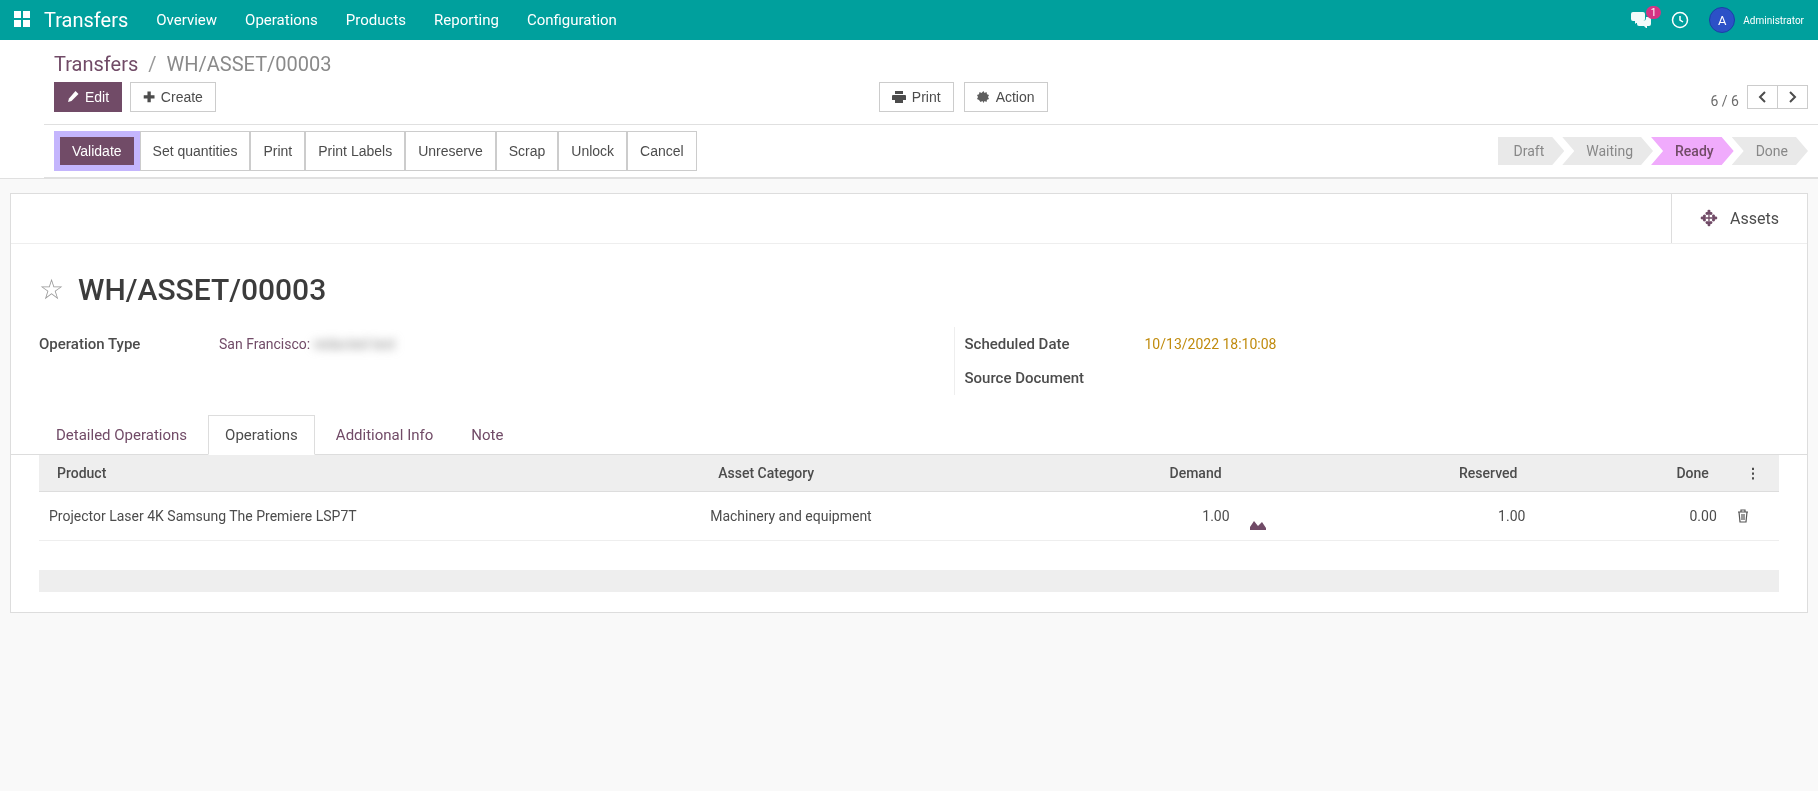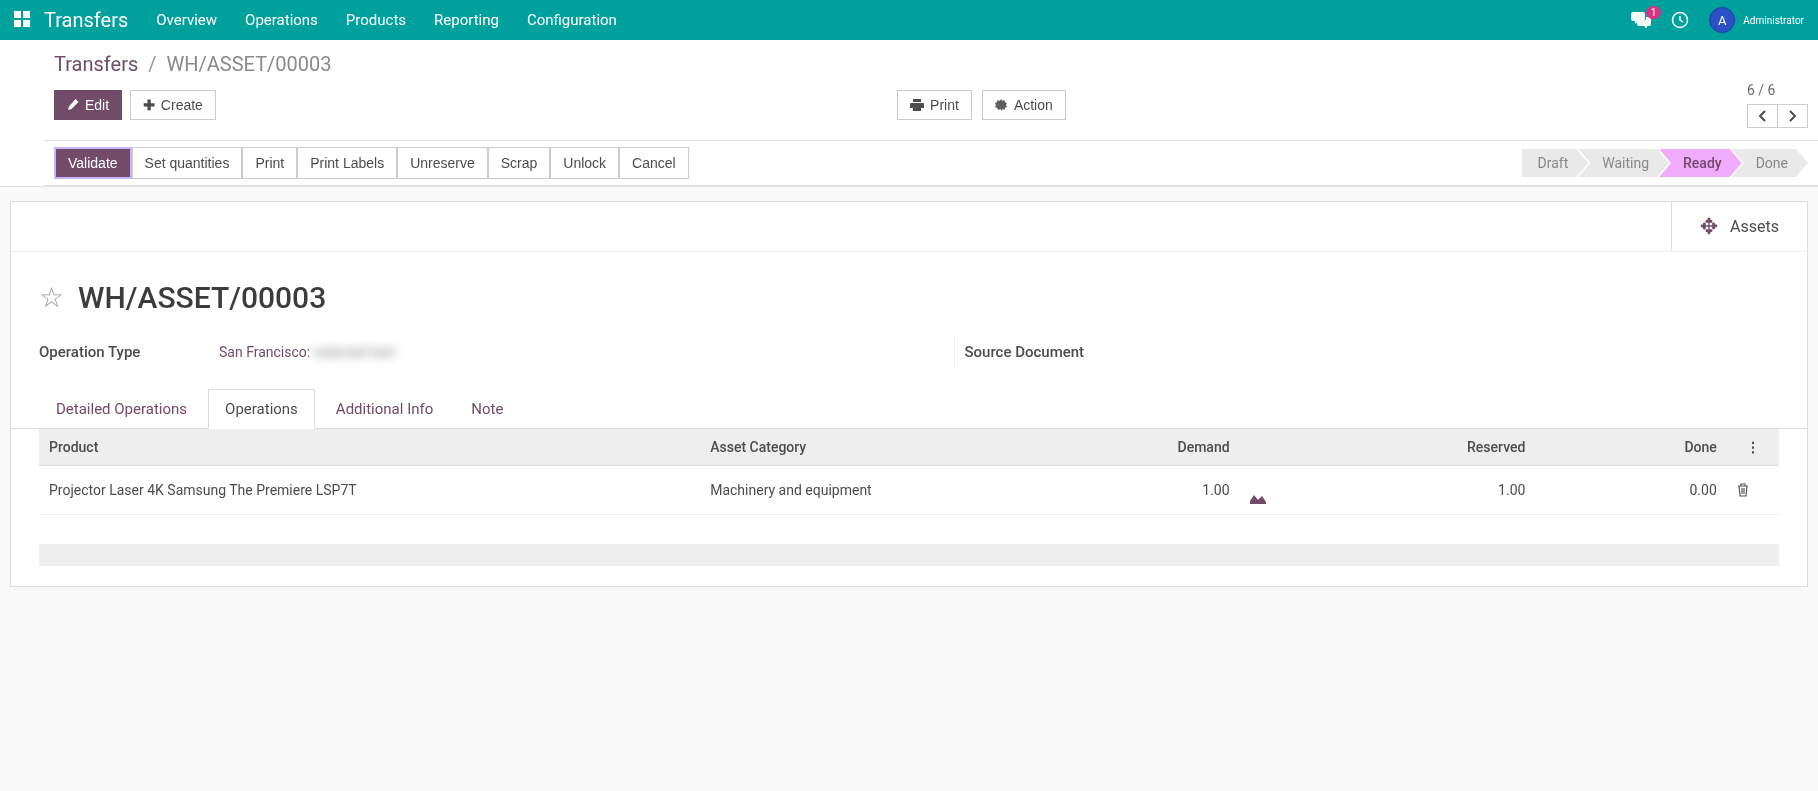--- a/index.html
+++ b/index.html
@@ -21,34 +21,34 @@
   .page { background: #fff; border-bottom: 1px solid #e0e0e0; padding-left: 44px; }
 
   .breadcrumb-row { padding: 12px 10px 2px 10px; display:flex; align-items:center; }
   .breadcrumb-row a.crumb { color: #714b67; font-size: 20px; text-decoration: none; cursor: pointer; }
   .breadcrumb-row .sep { color: #999; margin: 0 10px; font-size: 20px; }
   .breadcrumb-row .current { color: #8a8a8a; font-size: 20px; }
 
   .toolbar-row { display:flex; align-items:center; padding: 4px 10px 12px 10px; }
   .toolbar-left { display:flex; gap:8px; }
   .toolbar-center { flex:1; display:flex; justify-content:center; gap:10px; }
-  .toolbar-right { display:flex; align-items:flex-start; gap:6px;flex-direction:column; }
+  .toolbar-right { display:flex; align-items:flex-end; gap:6px; }
   .btn { border:1px solid #ccc; background:#fff; color:#4c4c4c; padding:6px 12px; cursor:pointer; font-size:14px; display:inline-flex; align-items:center; gap:6px; }
   .btn.primary { background:#714b67; color:#fff; border-color:#714b67; }
   .page-count { color:#6c6c6c; font-size:14px; margin-right:2px; }
   .pager-btns { display:flex; border:1px solid #ccc; }
   .pager-btns button { border:none; background:#fff; color:#4c4c4c; padding:5px 10px; cursor:pointer; font-size:14px; }
   .pager-btns button:first-child { border-right:1px solid #ccc; }
 
   .statusbar-row { display:flex; align-items:center; border-top:1px solid #e0e0e0; border-bottom:1px solid #e0e0e0; padding:6px 10px; background:#fff; }
   .status-actions { display:flex; gap:0; }
   .status-actions .btn { border-radius:0; }
-  .status-actions .btn.primary { border:2px solid #c4b5fd; }
+  .status-actions .btn.primary { border:6px solid #c4b5fd; }
   .statusbar-row .spacer { flex:1; }
-  .status-steps { display:flex; align-items:flex-start; }
+  .status-steps { display:flex; align-items:flex-start;gap:8px; }
   .step { padding:6px 20px 6px 24px; color:#888; background:#e9e9e9; position:relative; margin-left:-10px; clip-path: polygon(0 0, calc(100% - 12px) 0, 100% 50%, calc(100% - 12px) 100%, 0 100%, 12px 50%); font-size:14px; }
   .step:first-child { clip-path: polygon(0 0, calc(100% - 12px) 0, 100% 50%, calc(100% - 12px) 100%, 0 100%); margin-left:0; padding-left:16px; }
   .step.active { color:#714b67; background:#f0abfc; font-weight:500; }
   .step.last { background:#e9e9e9; }
 
   .content { padding: 0 10px; }
   .sheet { border:1px solid #ddd; background:#fff; margin-top:14px; }
 
   .smart-row { display:flex; justify-content:flex-end; border-bottom:1px solid #eee; }
   .smart-btn { display:flex; align-items:center; gap:12px; border-left:1px solid #ddd; padding:12px 28px; cursor:pointer; color:#4c4c4c; font-size:16px; }
@@ -67,21 +67,21 @@
   .field-group .blur { filter: blur(5px); color:#878787; user-select:none; }
   .field-group .value.date { color:#c08b0d; }
 
   .tabs { display:flex; border-bottom:1px solid #ddd; padding: 0 28px; gap:4px; }
   .tab { padding:10px 16px; color:#714b67; cursor:pointer; font-size:15px; border:1px solid transparent; margin-bottom:-1px; }
   .tab.active { color:#4c4c4c; border:1px solid #ddd; border-bottom-color:#fff; background:#fff; }
 
   .table-wrap { padding: 0 28px 20px 28px; }
   table { width:100%; border-collapse:collapse; font-size:14px; }
   thead tr { background:#eee; }
-  th { text-align:left; padding:10px 10px; font-weight:500; color:#4c4c4c; border-bottom:1px solid #ddd; }
+  th { text-align:left; padding:10px 18px; font-weight:500; color:#4c4c4c; border-bottom:1px solid #ddd; }
   th.num { text-align:right; }
   td { padding:10px 10px; border-bottom:1px solid #eee; }
   td.num { text-align:right; }
   .forecast-icon { color:#714b67; margin-left:8px; cursor:pointer; }
   .trash-icon { color:#666; cursor:pointer; }
   .addline { color:#714b67; padding:10px; cursor:pointer; }
   .kebab { cursor:pointer; font-weight:bold; color:#4c4c4c; letter-spacing:0; }
 
   svg { display:block; }
 </style>
@@ -210,20 +210,24 @@
         <div class="field-group">
           <div class="label">Operation Type</div>
           <div>
             <span class="value link">San Francisco:</span>
             <span class="blur">redacted text</span>
           </div>
         </div>
       </div>
       <div class="divider-col"></div>
       <div class="field-col">
+        <div class="field-group">
+          <div class="label">Scheduled Date</div>
+          <div class="value date">10/13/2022 18:10:08</div>
+        </div>
         <div class="field-group">
           <div class="label">Source Document</div>
           <div class="value"></div>
         </div>
       </div>
     </div>
 
     <div class="tabs">
       <div class="tab">Detailed Operations</div>
       <div class="tab active">Operations</div>

